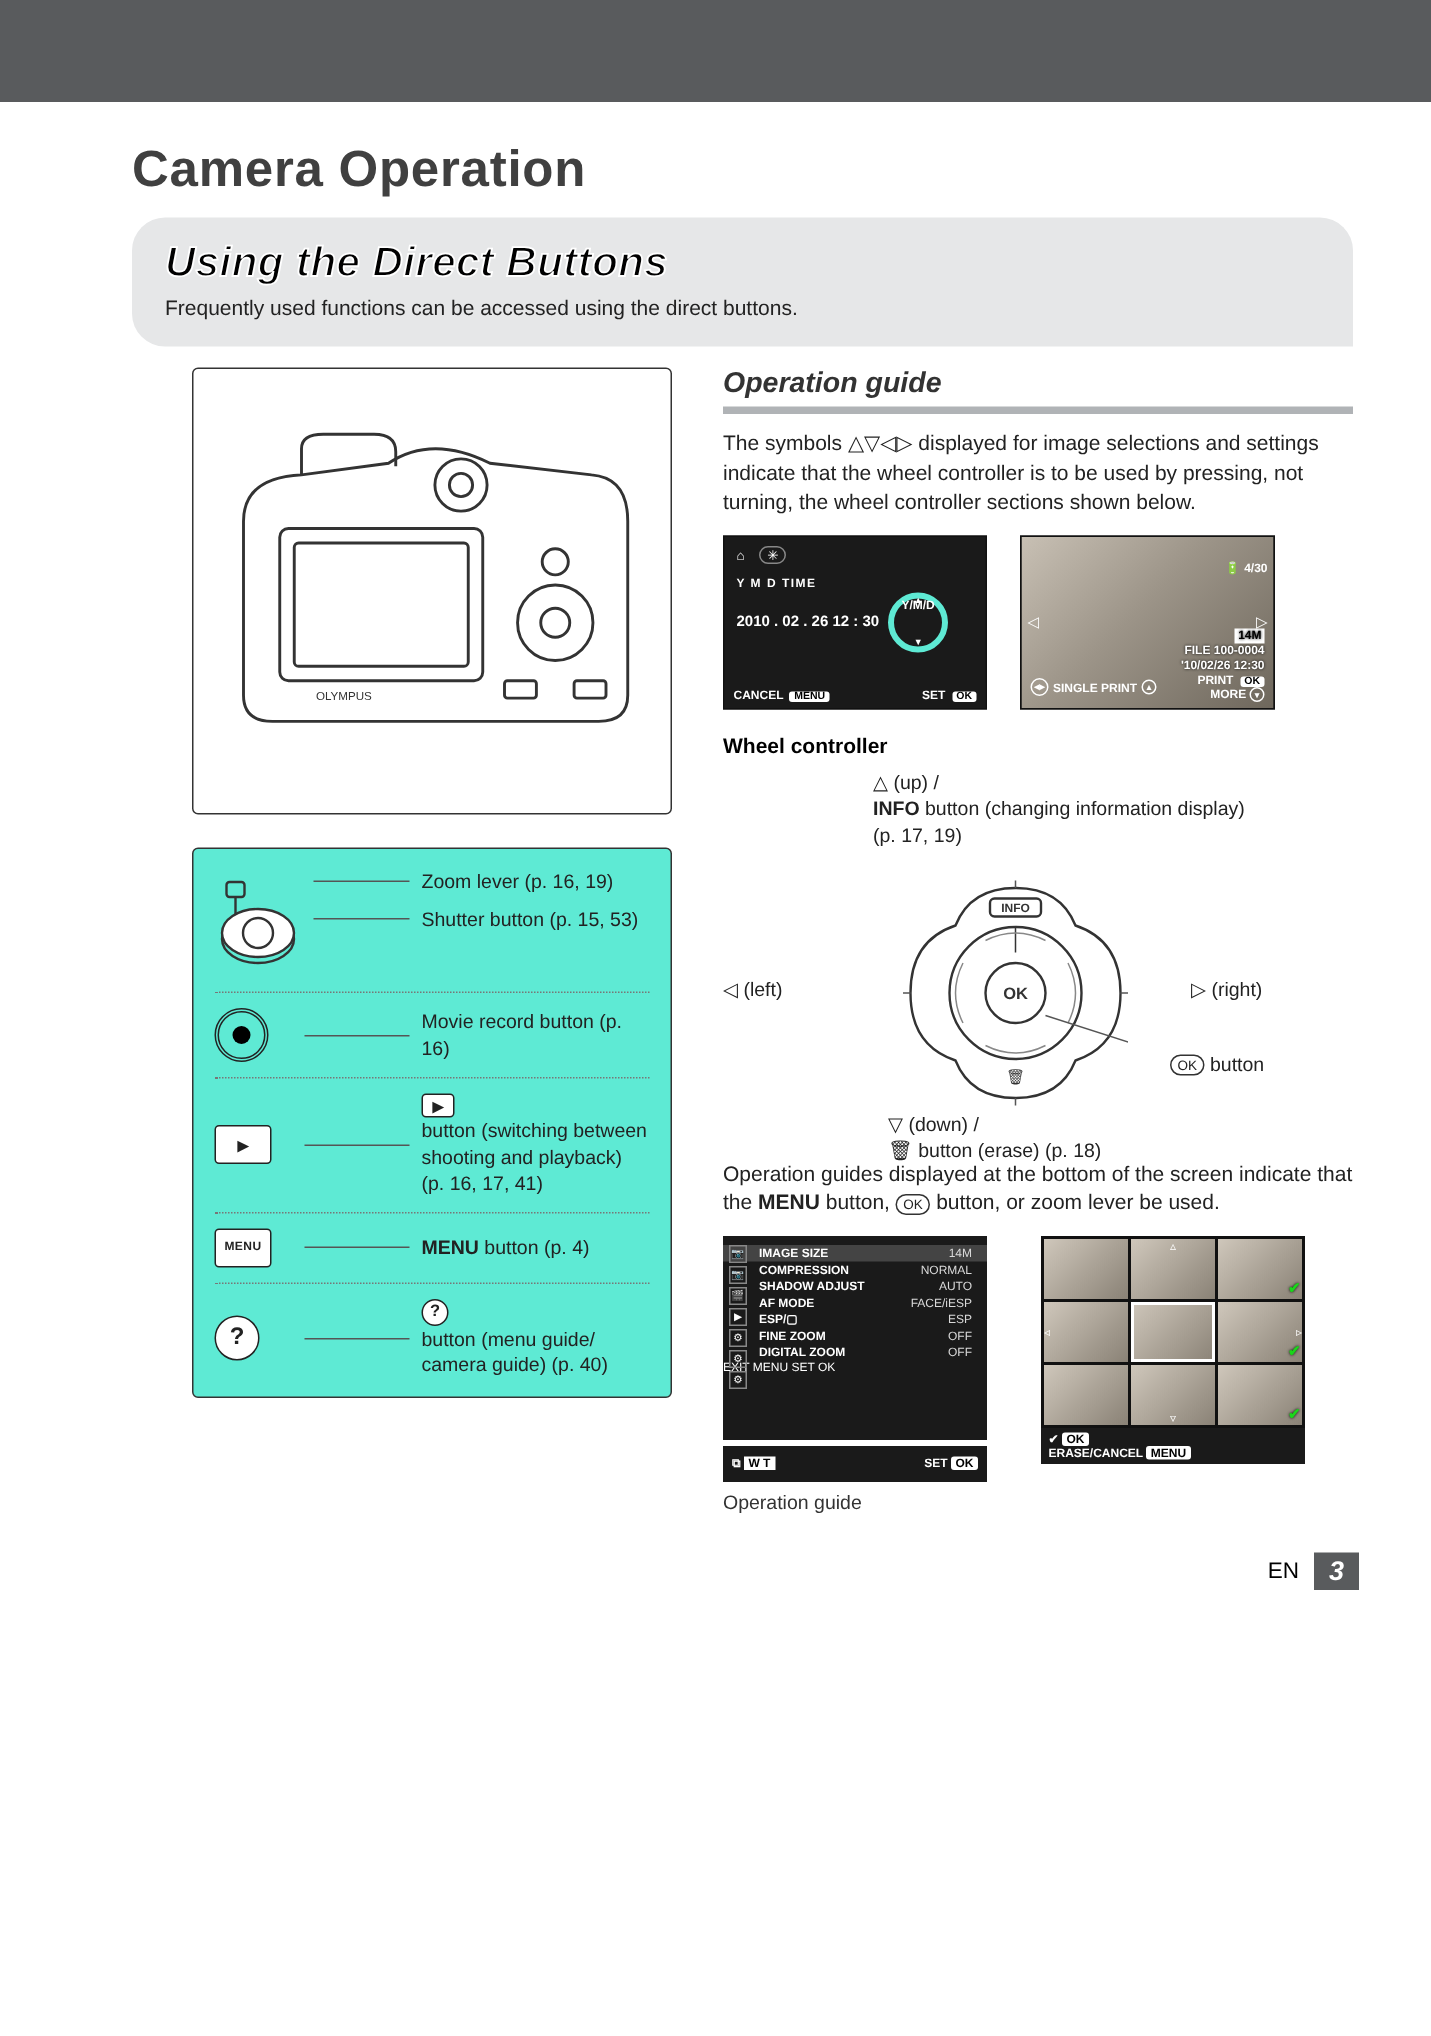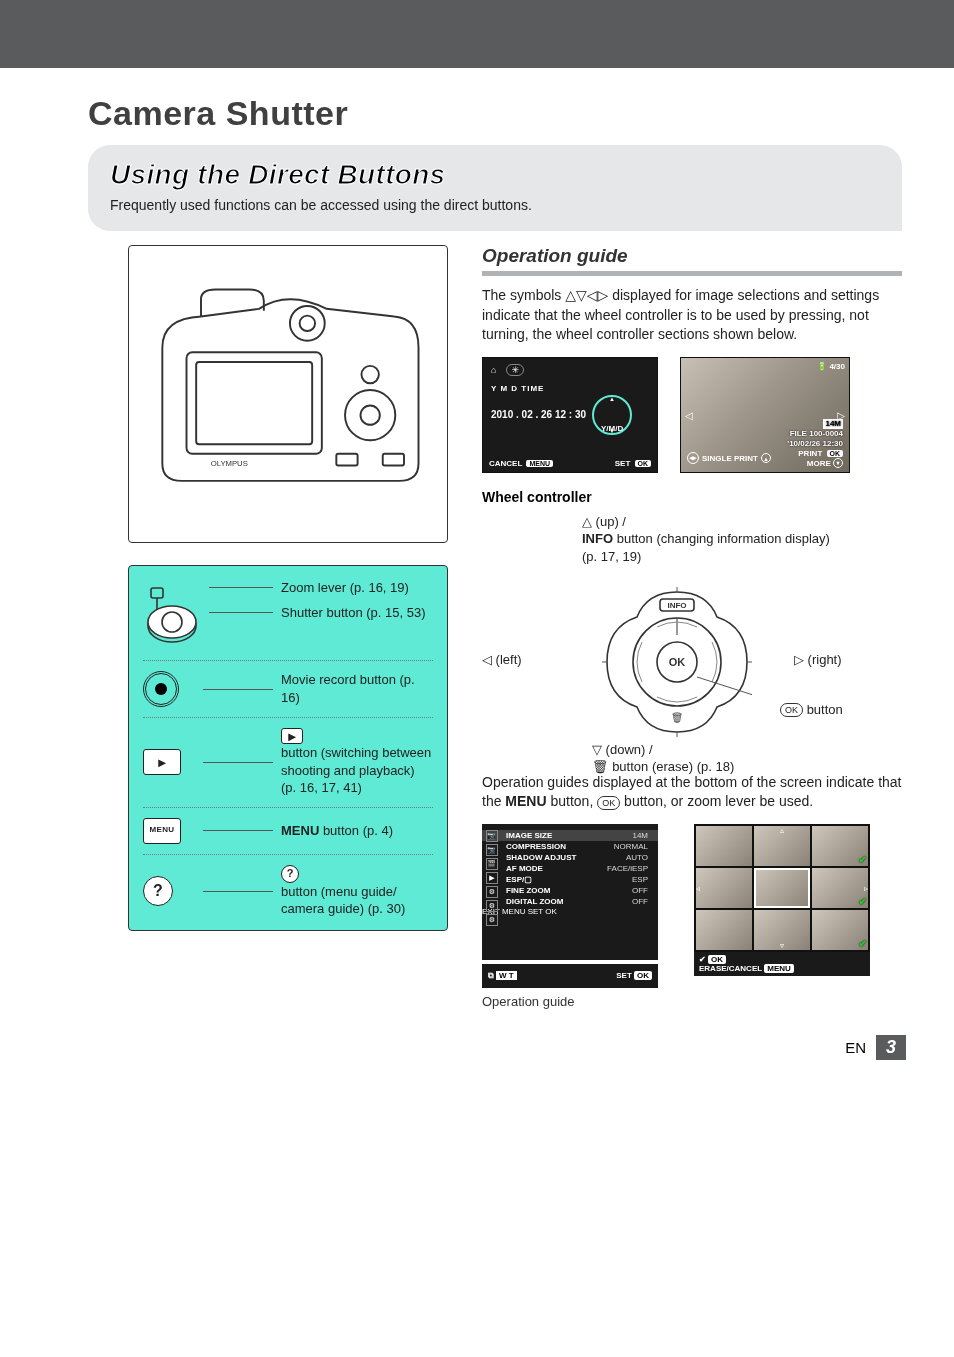--- a/index.html
+++ b/index.html
@@ -169,39 +169,39 @@
     font-size:9px;
     position:relative;
     border:1px solid #111;
   }
   .lcd.date{width:176px;height:116px;padding:6px 8px;}
   .lcd.photo{width:170px;height:116px;overflow:hidden;}
   .lcd .toprow{display:flex;gap:10px;font-size:9px;align-items:center;}
   .lcd .tiny{font-size:8px;letter-spacing:1px;margin:8px 0 2px 0;font-weight:700;}
   .lcd .dateval{font-size:10px;font-weight:700;display:flex;align-items:center;gap:6px;}
   .lcd .yd-circle{
-    width:40px;height:40px;border:2px solid #5eead4;border-radius:50%;
-    display:flex;align-items:flex-end;justify-content:center;font-size:8px;
+    width:40px;height:40px;border:4px solid #5eead4;border-radius:50%;
+    display:flex;align-items:flex-start;justify-content:center;font-size:8px;
     position:relative;
   }
   .lcd .yd-circle::before{content:"▲";position:absolute;top:-1px;font-size:6px;}
   .lcd .yd-circle::after{content:"▼";position:absolute;bottom:-1px;font-size:6px;}
   .lcd .footer{
     position:absolute;left:0;right:0;bottom:0;
     display:flex;justify-content:space-between;
     font-size:8px;font-weight:700;padding:4px 6px;
     background:#1a1a1a;
   }
   .lcd .footer .tag{background:#fff;color:#000;font-size:7px;padding:0 3px;border-radius:2px;margin-left:2px;}
   .photo-bg{
     width:100%;height:100%;
     background:linear-gradient(135deg,#c8c0b4 0%,#9c9488 45%,#6e675c 100%);
     position:relative;
   }
-  .photo-bg .overlay-tr{position:absolute;top:4px;right:4px;font-size:8px;font-weight:700;text-align:right;line-height:1.2;}
+  .photo-bg .overlay-tr{position:absolute;top:16px;right:4px;font-size:8px;font-weight:700;text-align:right;line-height:1.2;}
   .photo-bg .overlay-metadata{position:absolute;right:6px;bottom:22px;font-size:8px;text-align:right;line-height:1.3;font-weight:700;text-shadow:0 0 2px #000;}
   .photo-bg .arrow-l{position:absolute;left:4px;top:50%;transform:translateY(-50%);font-size:10px;color:#fff;}
   .photo-bg .arrow-r{position:absolute;right:4px;top:50%;transform:translateY(-50%);font-size:10px;color:#fff;}
   .h4{font-weight:700;font-size:14px;margin:4px 0 8px 0;}
   .wheel-area{position:relative;height:260px;}
   .wheel-label{font-size:13px;color:#222;position:absolute;line-height:1.35;}
   .wheel-svg{position:absolute;left:120px;top:74px;}
   .wheel-center{width:150px;height:150px;}
   .ok-mini{
     display:inline-block;border:1px solid #333;border-radius:9px;
@@ -261,21 +261,21 @@
   }
   .rec-btn::after{content:"";width:12px;height:12px;background:#000;border-radius:50%;}
 </style>
 </head>
 <body>
 
 <div class="darkbar"></div>
 
 <div class="page">
 
-  <div class="h1">Camera Shutter</div>
+  <div class="h1">Camera Operation</div>
 
   <div class="intro-card">
     <div class="h2">Using the Direct Buttons</div>
     <div class="intro-text">Frequently used functions can be accessed using the direct buttons.</div>
   </div>
 
   <div class="columns">
 
     <div class="col-left">
 
@@ -348,21 +348,21 @@
             </div>
           <div class="button-conn"></div>
           <div class="button-label"><b>MENU</b><span> button (p. 4)</span></div>
         </div>
 
         <div class="button-row with-rule">
           <div class="button-icon">
               <div class="ibox round">?</div>
             </div>
           <div class="button-conn"></div>
-          <div class="button-label"><span class="ibox round" style="width:18px;height:18px;font-size:11px;vertical-align:middle;">?</span><span> button (menu guide/ camera guide) (p. 30)</span></div>
+          <div class="button-label"><span class="ibox round" style="width:18px;height:18px;font-size:11px;vertical-align:middle;">?</span><span> button (menu guide/ camera guide) (p. 40)</span></div>
         </div>
 
       </div>
     </div>
 
     <div class="col-right">
 
       <div class="h3">Operation guide</div>
       <div class="rule-thick"></div>
 

